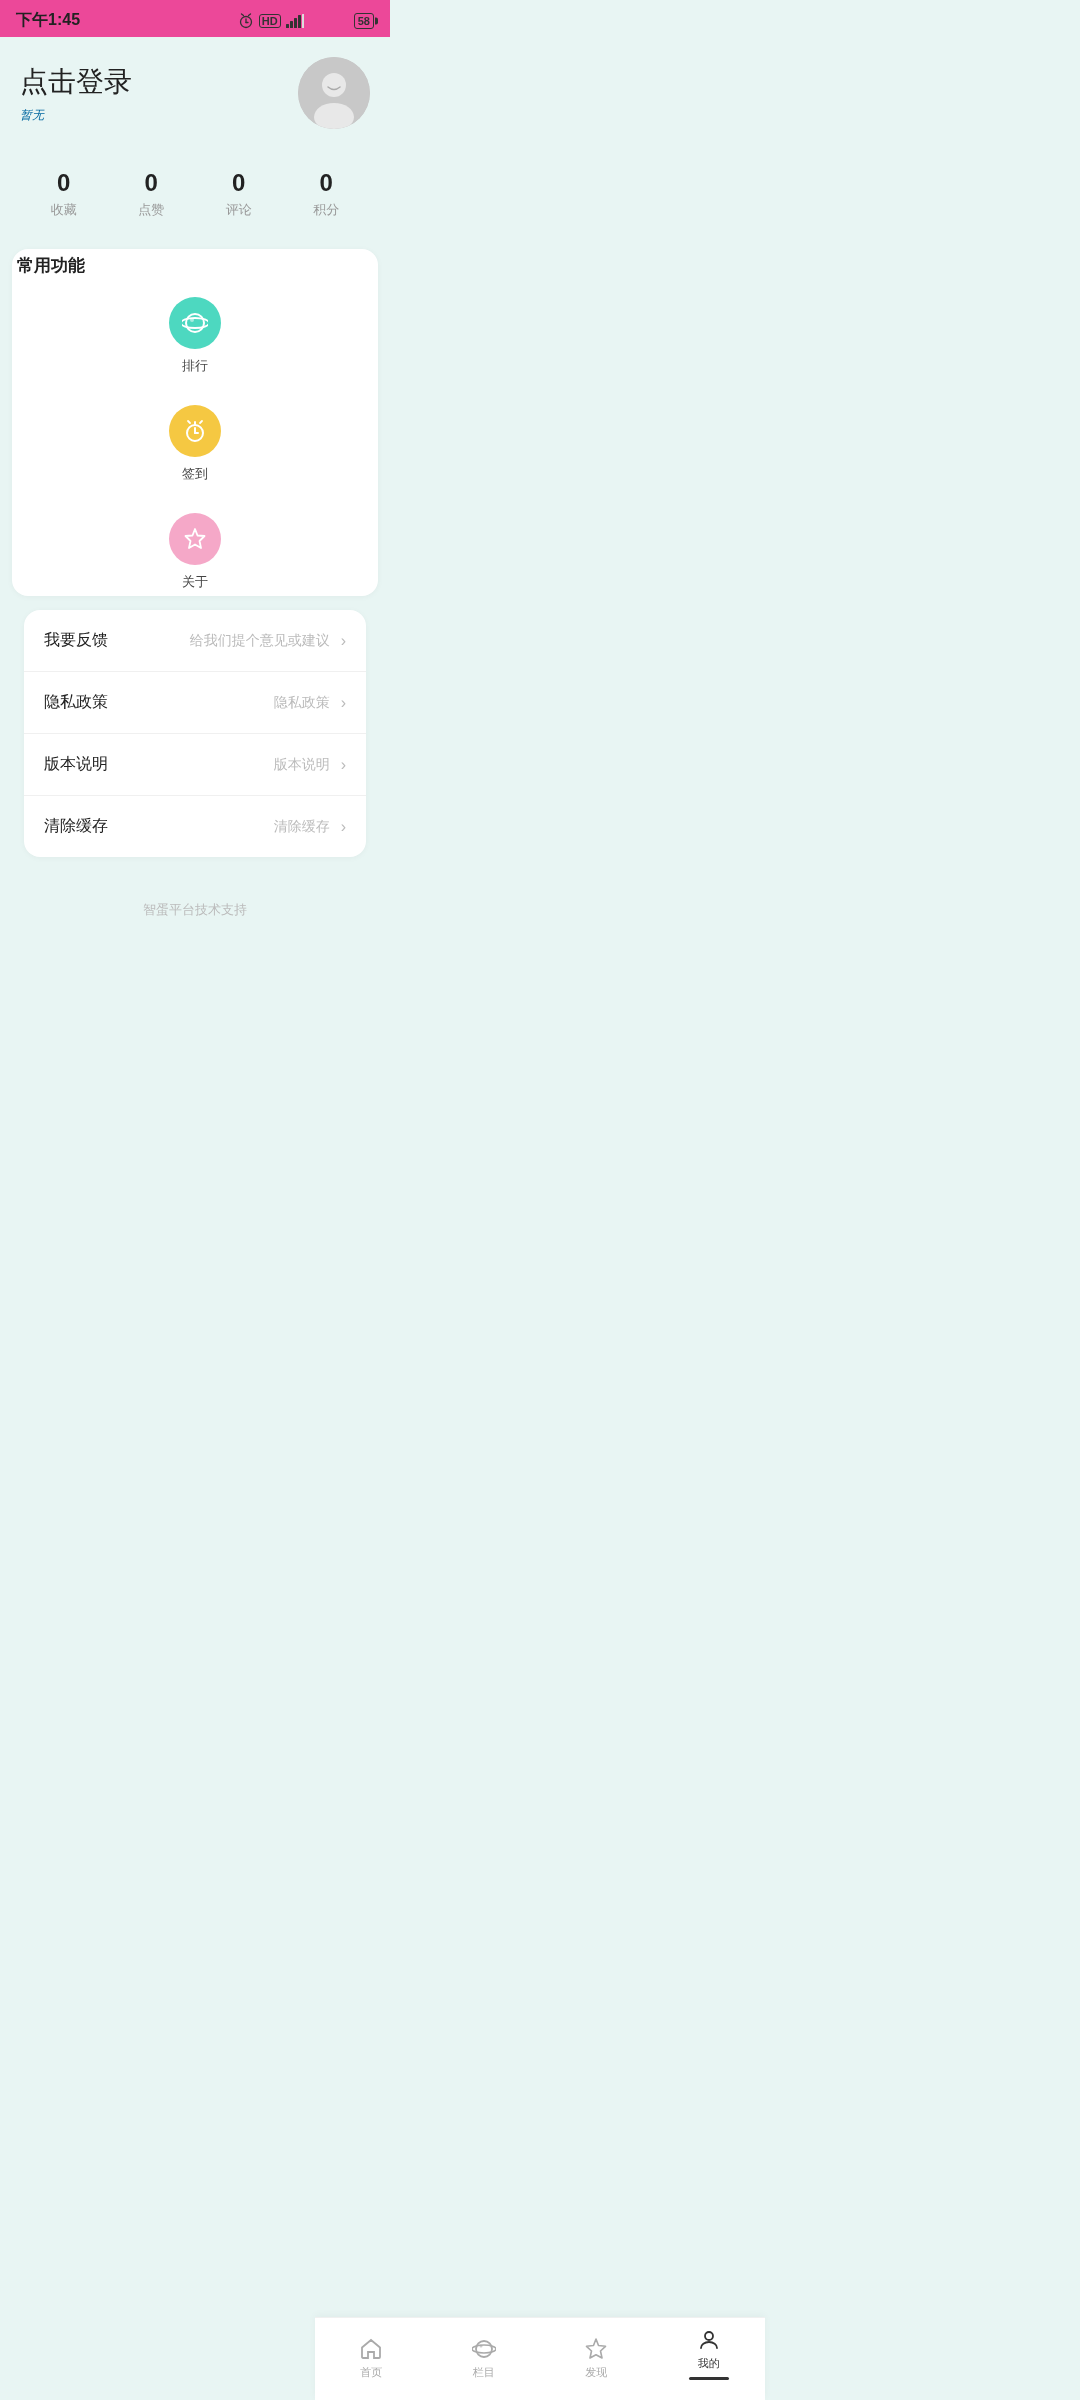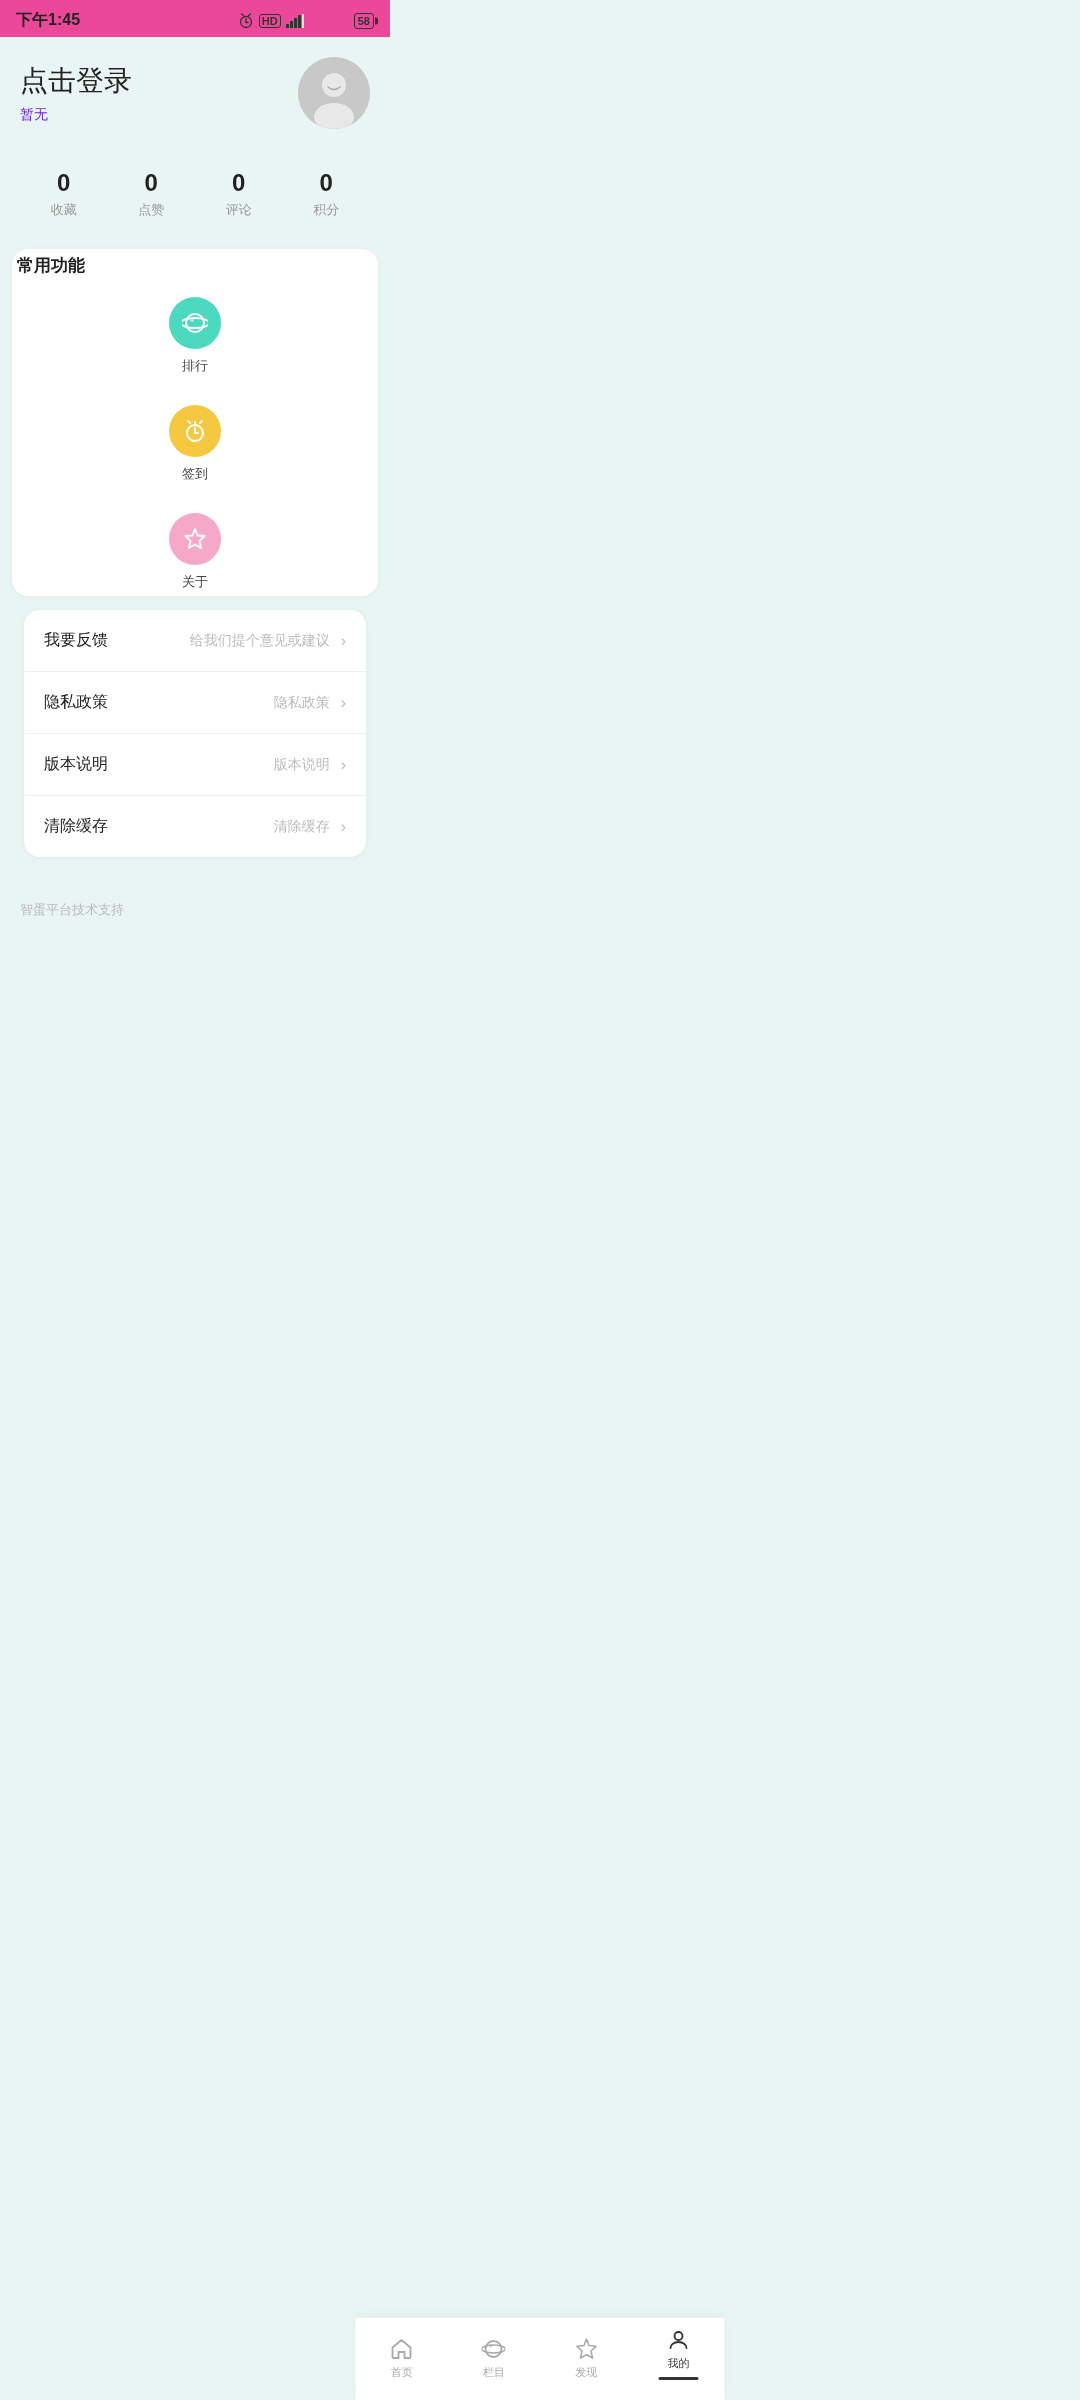--- a/index.html
+++ b/index.html
@@ -49,22 +49,23 @@
       display: flex;
       flex-direction: column;
       gap: 6px;
     }
     .profile-title {
       font-size: 28px;
       font-weight: 400;
       color: #222;
     }
     .profile-subtitle {
-      font-size: 14px;
-      color: #6d28d9;
+      font-size: 12px;
+      color: #0369a1;
+      font-style: italic;
     }
     .avatar {
       width: 72px;
       height: 72px;
       border-radius: 50%;
       background: #c8c8c8;
       display: flex;
       align-items: center;
       justify-content: center;
       overflow: hidden;
@@ -172,32 +173,33 @@
       color: #bbb;
       font-size: 14px;
     }
     .chevron {
       font-size: 16px;
       color: #bbb;
     }
 
     
     .footer-text {
+      text-align: center;
       color: #bbb;
       font-size: 13px;
       padding: 30px 20px 20px;
     }
 
     
     .bottom-nav {
       position: fixed;
       bottom: 0;
       left: 50%;
       transform: translateX(-50%);
-      width: 369px;
+      width: 450px;
       background: #fff;
       display: flex;
       justify-content: space-around;
       align-items: flex-end;
       padding: 10px 0 20px;
       border-top: 1px solid #f0f0f0;
       box-shadow: 0 -2px 8px rgba(0,0,0,0.04);
     }
     .nav-item {
       display: flex;

